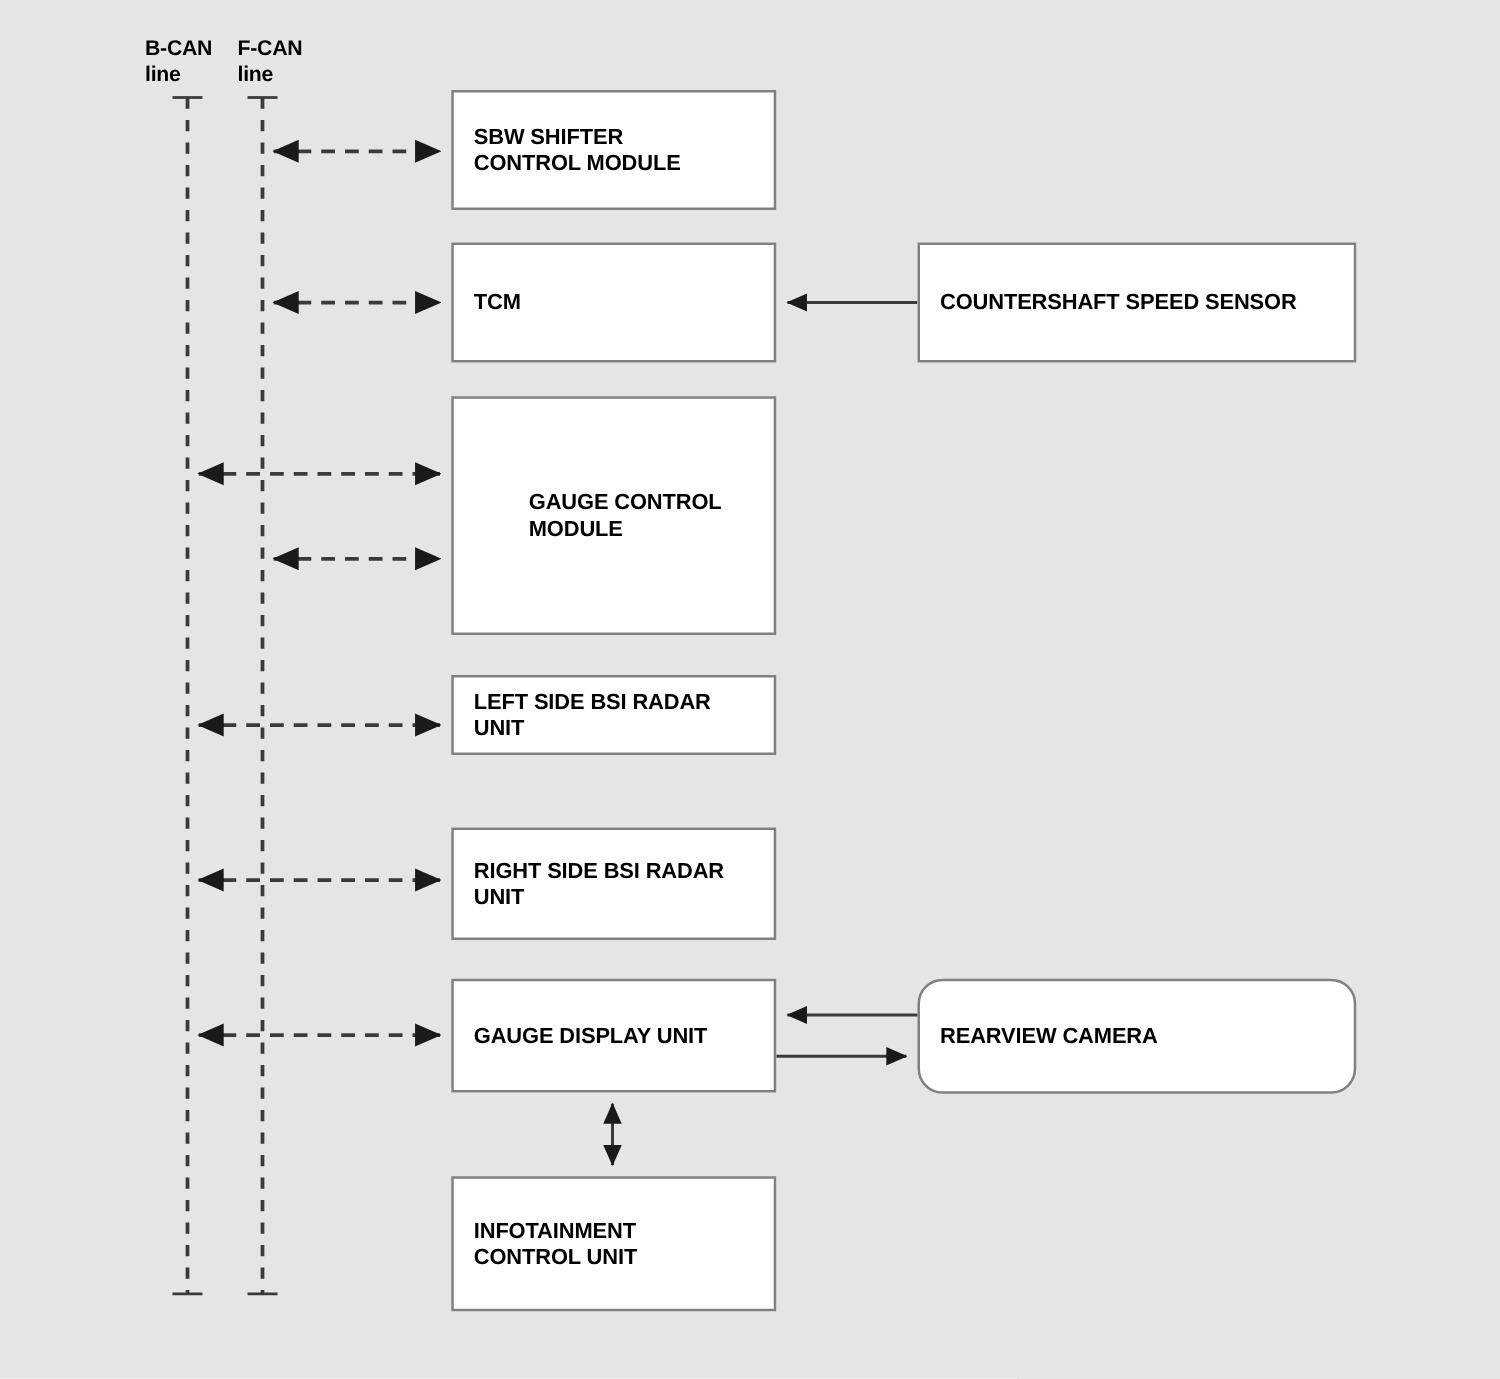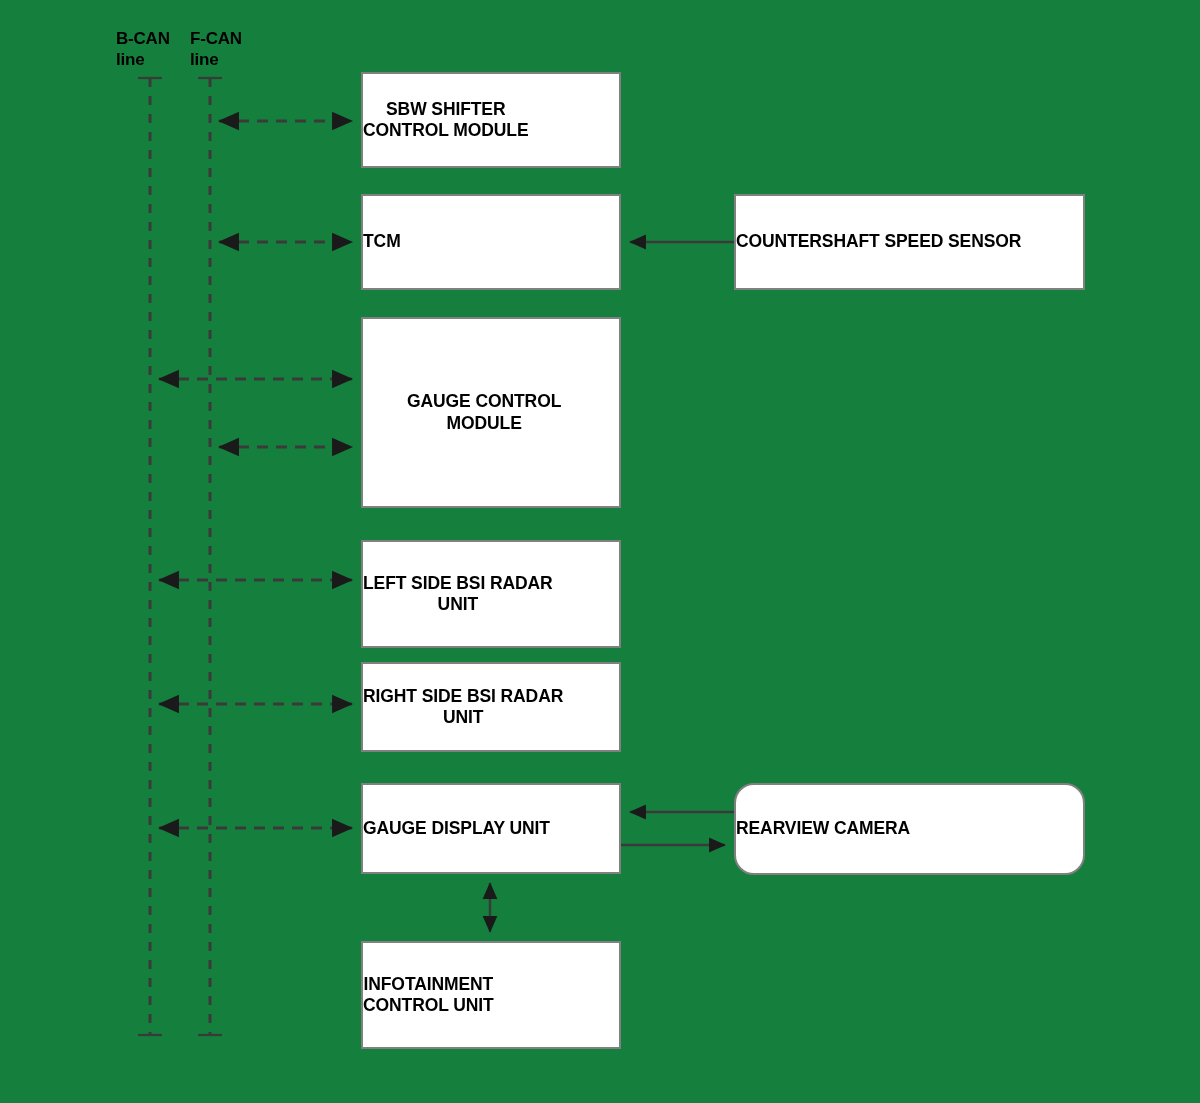--- a/index.html
+++ b/index.html
@@ -7,21 +7,21 @@
     padding: 0;
     background: #ffffff;
   }
   body {
     font-family: "Liberation Sans", sans-serif;
   }
   #diagram-root {
     position: relative;
     width: 1200px;
     height: 1103px;
-    background: #15803d;
+    background: #e5e5e5;
     overflow: hidden;
   }
   #diagram-svg {
     position: absolute;
     top: 0;
     left: 0;
     width: 1200px;
     height: 1103px;
   }
   .bus-label {
@@ -39,24 +39,24 @@
     border: 2px solid #808080;
     background: #ffffff;
     display: flex;
     align-items: center;
   }
   .node-label {
     font-size: 17.5px;
     font-weight: bold;
     color: #000000;
     line-height: 1.22;
+    padding-left: 16px;
     padding-right: 8px;
     white-space: pre-line;
     letter-spacing: -0.1px;
-    text-align: center;
   }
 </style>
 </head>
 <body>
 
 <div id="diagram-root">
 
   <svg id="diagram-svg" viewBox="0 0 1200 1103" xmlns="http://www.w3.org/2000/svg">
     <defs>
       <marker id="arrow-end" viewBox="0 0 10 10" refX="9.5" refY="5" markerWidth="7" markerHeight="7" orient="auto-start-reverse">
@@ -107,21 +107,21 @@
       <div class="node-box" style="left: 361px; top: 194px; width: 260px; height: 96px; border-color: rgb(128, 128, 128);">
         <div class="node-label" style="color: rgb(0, 0, 0);">TCM</div>
       </div>
       <div class="node-box" style="left: 734px; top: 194px; width: 351px; height: 96px; border-color: rgb(128, 128, 128);">
         <div class="node-label" style="color: rgb(0, 0, 0);">COUNTERSHAFT SPEED SENSOR</div>
       </div>
       <div class="node-box" style="left: 361px; top: 317px; width: 260px; height: 191px; border-color: rgb(128, 128, 128);">
         <div class="node-label" style="color: rgb(0, 0, 0); margin-left: 44px;">GAUGE CONTROL
 MODULE</div>
       </div>
-      <div class="node-box" style="left: 361px; top: 540px; width: 260px; height: 108px; border-color: rgb(128, 128, 128);">
+      <div class="node-box" style="left: 361px; top: 540px; width: 260px; height: 64px; border-color: rgb(128, 128, 128);">
         <div class="node-label" style="color: rgb(0, 0, 0);">LEFT SIDE BSI RADAR
 UNIT</div>
       </div>
       <div class="node-box" style="left: 361px; top: 662px; width: 260px; height: 90px; border-color: rgb(128, 128, 128);">
         <div class="node-label" style="color: rgb(0, 0, 0);">RIGHT SIDE BSI RADAR
 UNIT</div>
       </div>
       <div class="node-box" style="left: 361px; top: 783px; width: 260px; height: 91px; border-color: rgb(128, 128, 128);">
         <div class="node-label" style="color: rgb(0, 0, 0);">GAUGE DISPLAY UNIT</div>
       </div>

